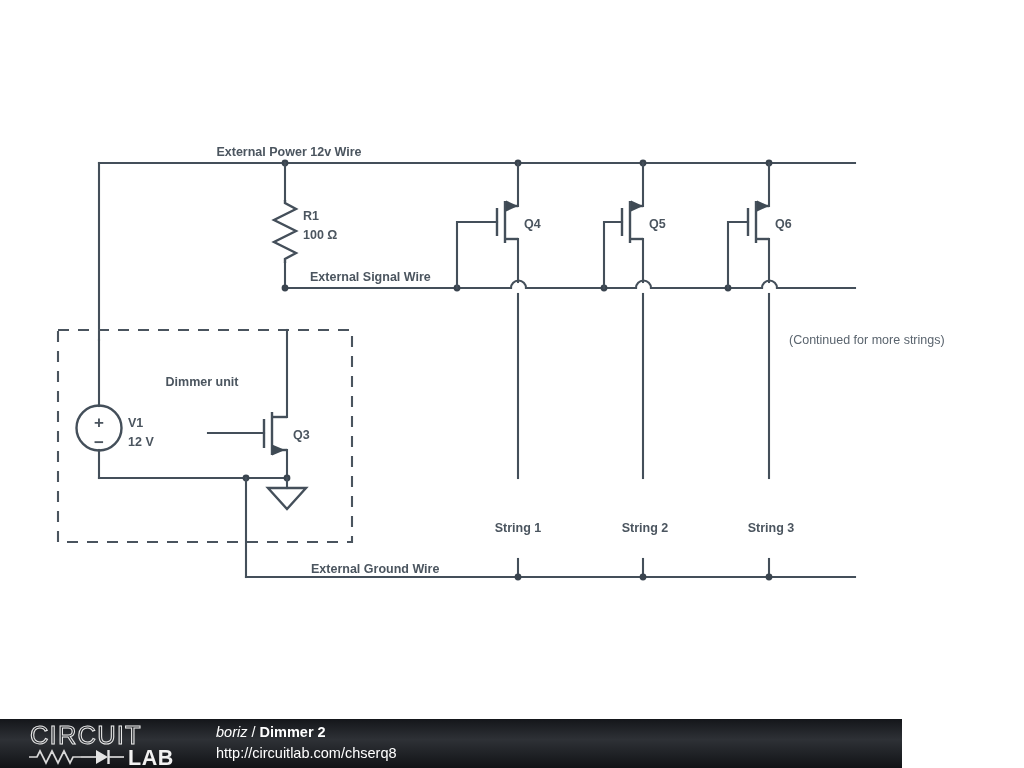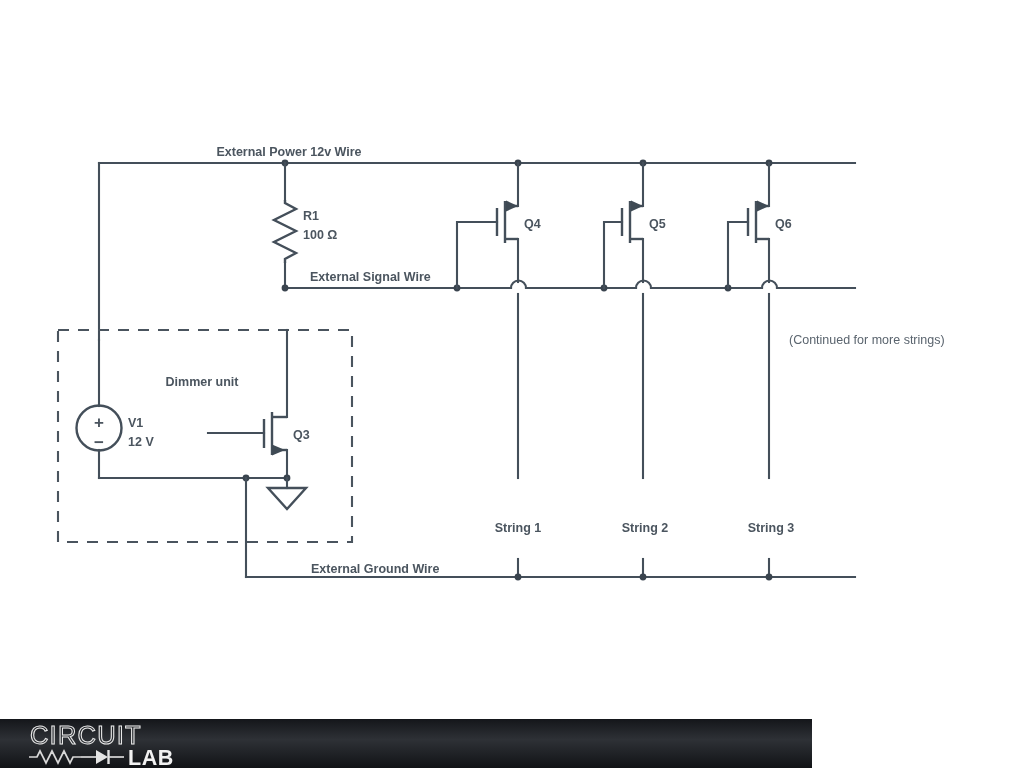--- a/index.html
+++ b/index.html
@@ -76,21 +76,21 @@
     font-family: "Liberation Sans", sans-serif;
     font-size: 17px;
     font-weight: bold;
   }
 
   
   #footer {
     position: absolute;
     left: 0;
     top: 719px;
-    width: 812px;
+    width: 902px;
     height: 49px;
     background: linear-gradient(to bottom, #14161a 0%, #2e3136 42%, #111316 100%);
     overflow: hidden;
   }
   #logo {
     position: absolute;
     left: 28px;
     top: 3px;
     width: 168px;
     height: 44px;
@@ -296,14 +296,20 @@
     <g>
       <path stroke="#d8d8d8" stroke-width="1.7" fill="none" d="M 53 35 L 68 35"></path>
       <polygon fill="#e4e4e4" stroke="none" points="68,28 80,35 68,42"></polygon>
       <path stroke="#e4e4e4" stroke-width="2.4" fill="none" d="M 80.5 28 L 80.5 42"></path>
       <path stroke="#d8d8d8" stroke-width="1.7" fill="none" d="M 81 35 L 96 35"></path>
     </g>
 
     <text x="100" y="43" fill="#f2f2f2" font-family="Liberation Sans, sans-serif" font-size="21.5" font-weight="bold" letter-spacing="0.6">LAB</text>
   </svg>
 
+  <div id="footer-text">
+    <div id="credit-line">
+      <span id="credit-user">boriz</span><span id="credit-sep"> / </span><span id="credit-title">Dimmer 2</span>
+    </div>
+    <div id="footer-url">http://circuitlab.com/chserq8</div>
+  </div>
 
 </div>
 
 </body></html>

